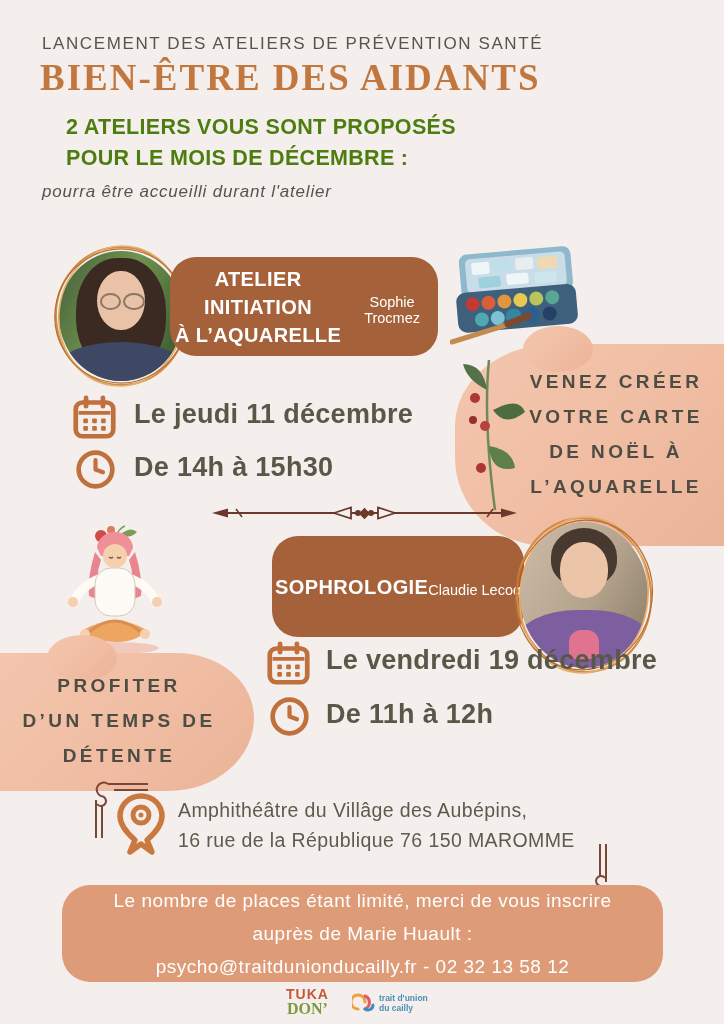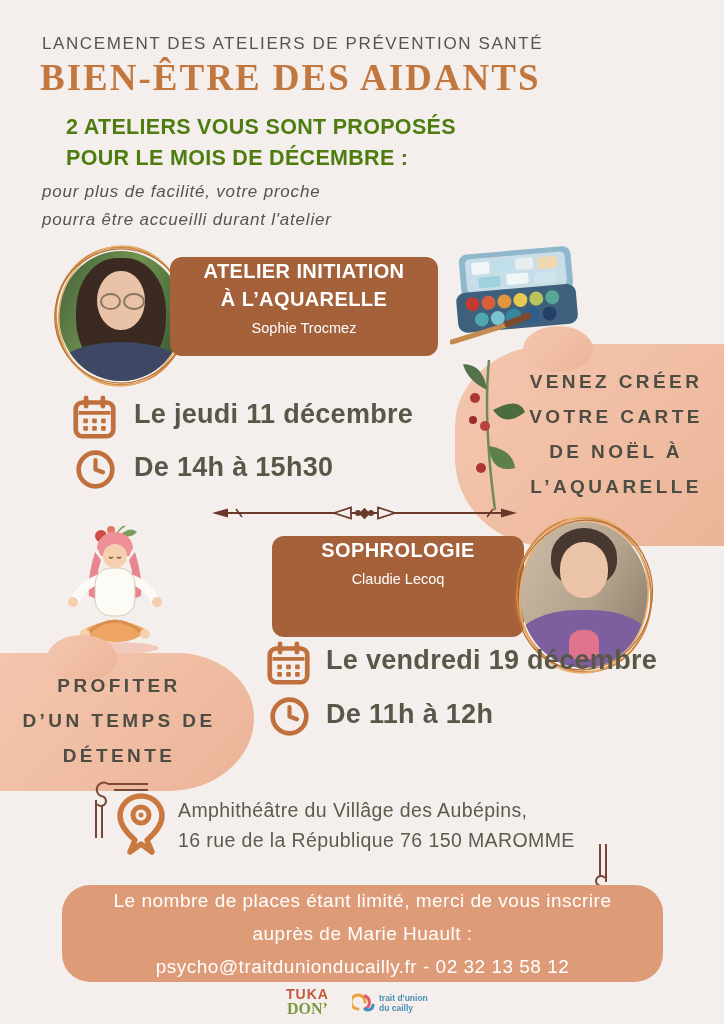--- a/index.html
+++ b/index.html
@@ -8,22 +8,22 @@
   .abs{position:absolute;}
 
   
   .kicker{left:42px;top:34px;font-size:17px;letter-spacing:1.6px;color:#56554a;font-weight:500;white-space:nowrap;}
   .title{left:40px;top:56px;font-size:37px;font-family:"Liberation Serif","DejaVu Serif",serif;
          color:#c1773e;letter-spacing:2px;font-weight:600;white-space:nowrap;}
   .subtitle{left:42px;top:112px;font-size:21.5px;font-weight:800;color:#4d7c0f;line-height:1.45;letter-spacing:.3px;margin-left:24px;}
   .note{left:42px;top:178px;font-size:17px;font-style:italic;color:#56544b;line-height:1.65;letter-spacing:.8px;}
 
   
-  .banner{background:#a5613a;border-radius:12px;color:#fff;display:flex;flex-direction:column;
-          align-items:center;text-align:center;}
+  .banner{background:#a5613a;border-radius:26px;color:#fff;display:flex;flex-direction:row;
+          align-items:center;justify-content:center;text-align:center;}
   .banner-title{font-size:20px;font-weight:800;line-height:1.4;letter-spacing:.4px;}
   .banner-name{font-size:14.5px;margin-top:7px;font-weight:500;}
 
   
   .photo{border-radius:50%;}
   .photo-inner{position:absolute;left:7px;top:7px;right:7px;bottom:7px;border-radius:50%;overflow:hidden;}
   .ring{position:absolute;left:0;top:0;width:100%;height:100%;}
   .p-bg,.p-hair,.p-face,.p-shirt,.p-inner{position:absolute;}
 
   
@@ -55,21 +55,20 @@
 
 <div id="page">
 
   <div class="abs kicker">LANCEMENT DES ATELIERS DE PRÉVENTION SANTÉ</div>
   <div class="abs title">BIEN-ÊTRE DES AIDANTS</div>
   <div class="abs subtitle">
     <div>2 ATELIERS VOUS SONT PROPOSÉS</div>
     <div>POUR LE MOIS DE DÉCEMBRE :</div>
   </div>
   <div class="abs note">
-    <div>pour plus de facilité, votre proche</div>
     <div>pourra être accueilli durant l'atelier</div>
   </div>
 
   <div class="abs photo" style="left:52px;top:244px;width:138px;height:144px;">
     <div class="photo-inner">
       <div class="p-bg" style="inset:0;background:linear-gradient(115deg,#44603a 0%,#71934f 45%,#32502c 100%);"></div>
       <div class="p-hair" style="left:14%;top:5%;width:72%;height:88%;background:#3a2a21;border-radius:46%;"></div>
       <div class="p-face" style="left:31%;top:15%;width:38%;height:46%;background:#e9c2a7;border-radius:50%;"></div>
       <div class="p-inner" style="left:33%;top:32%;width:14%;height:10%;border:2px solid #8a7763;border-radius:50%;"></div>
       <div class="p-inner" style="left:52%;top:32%;width:14%;height:10%;border:2px solid #8a7763;border-radius:50%;"></div>

